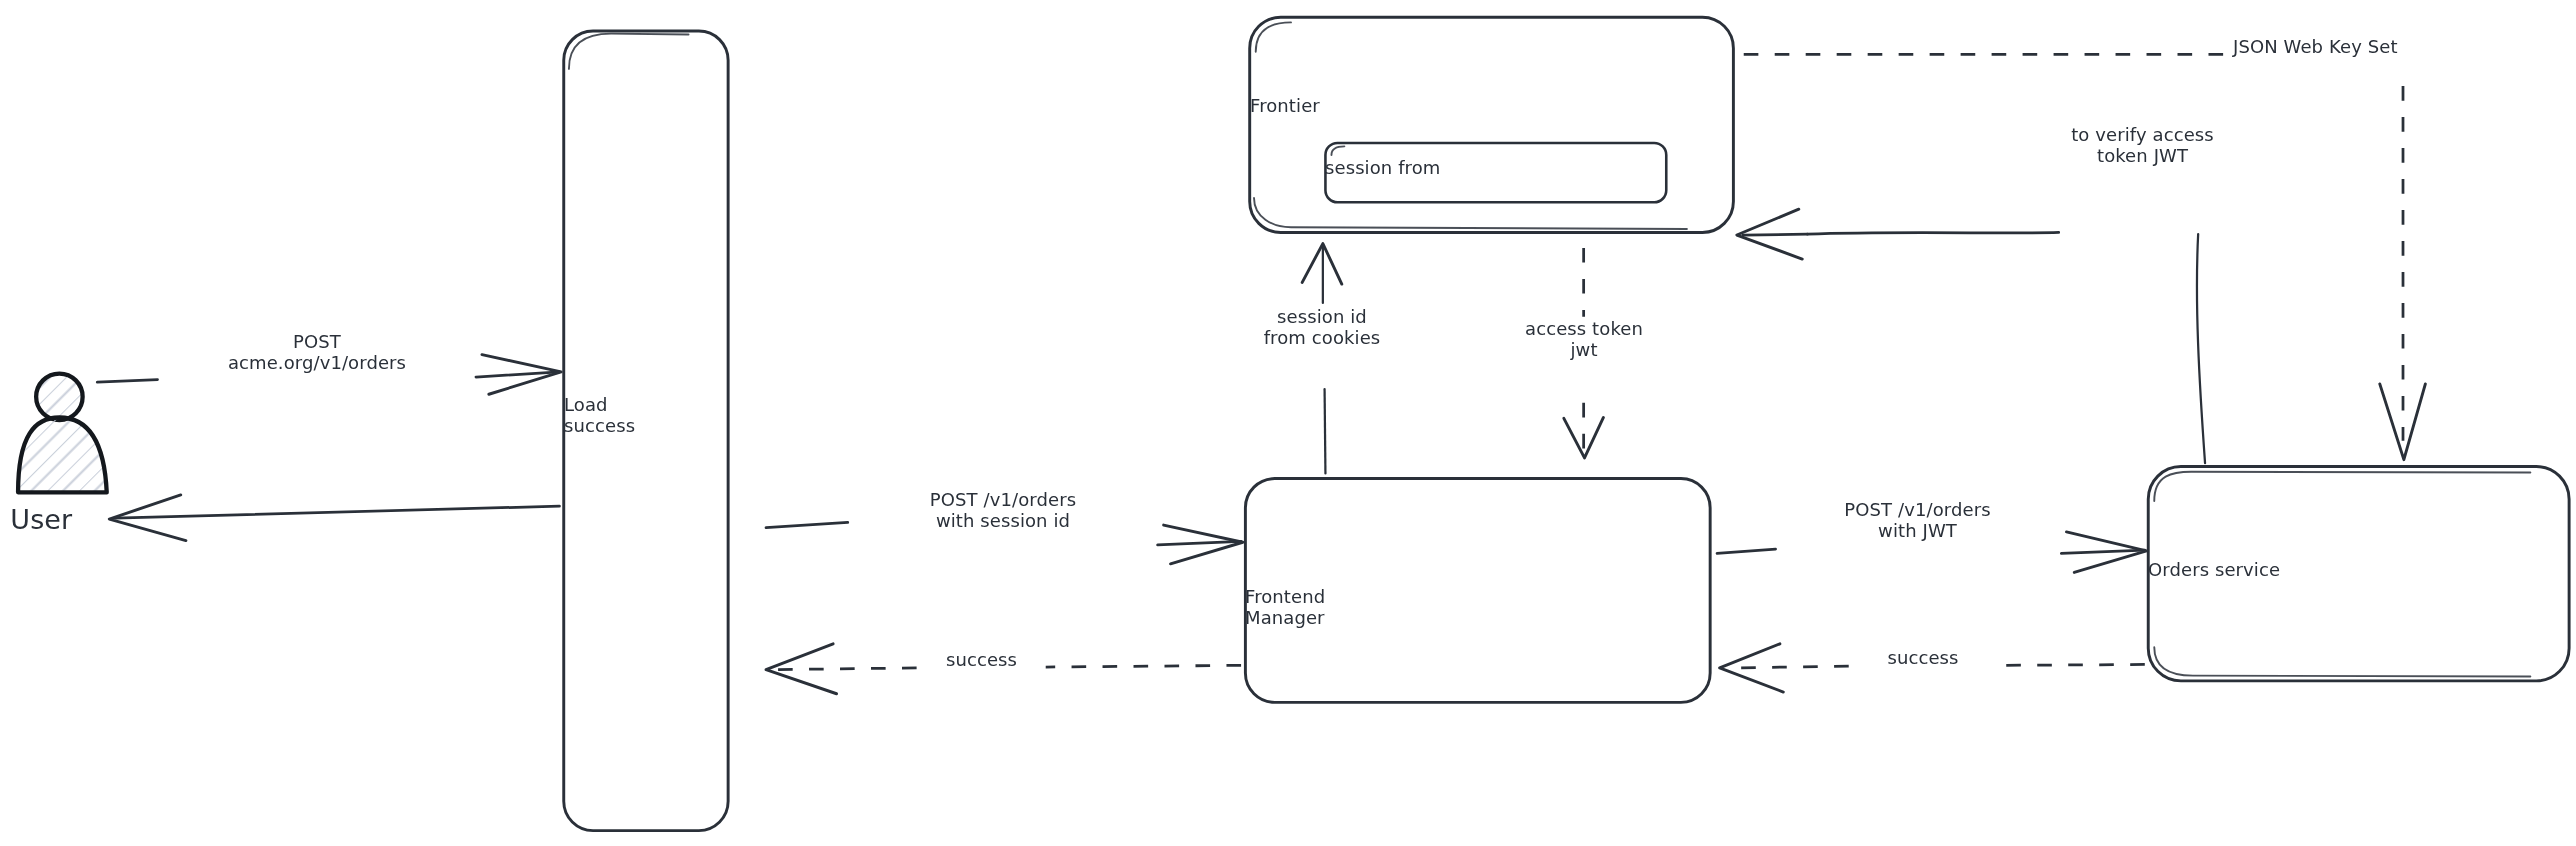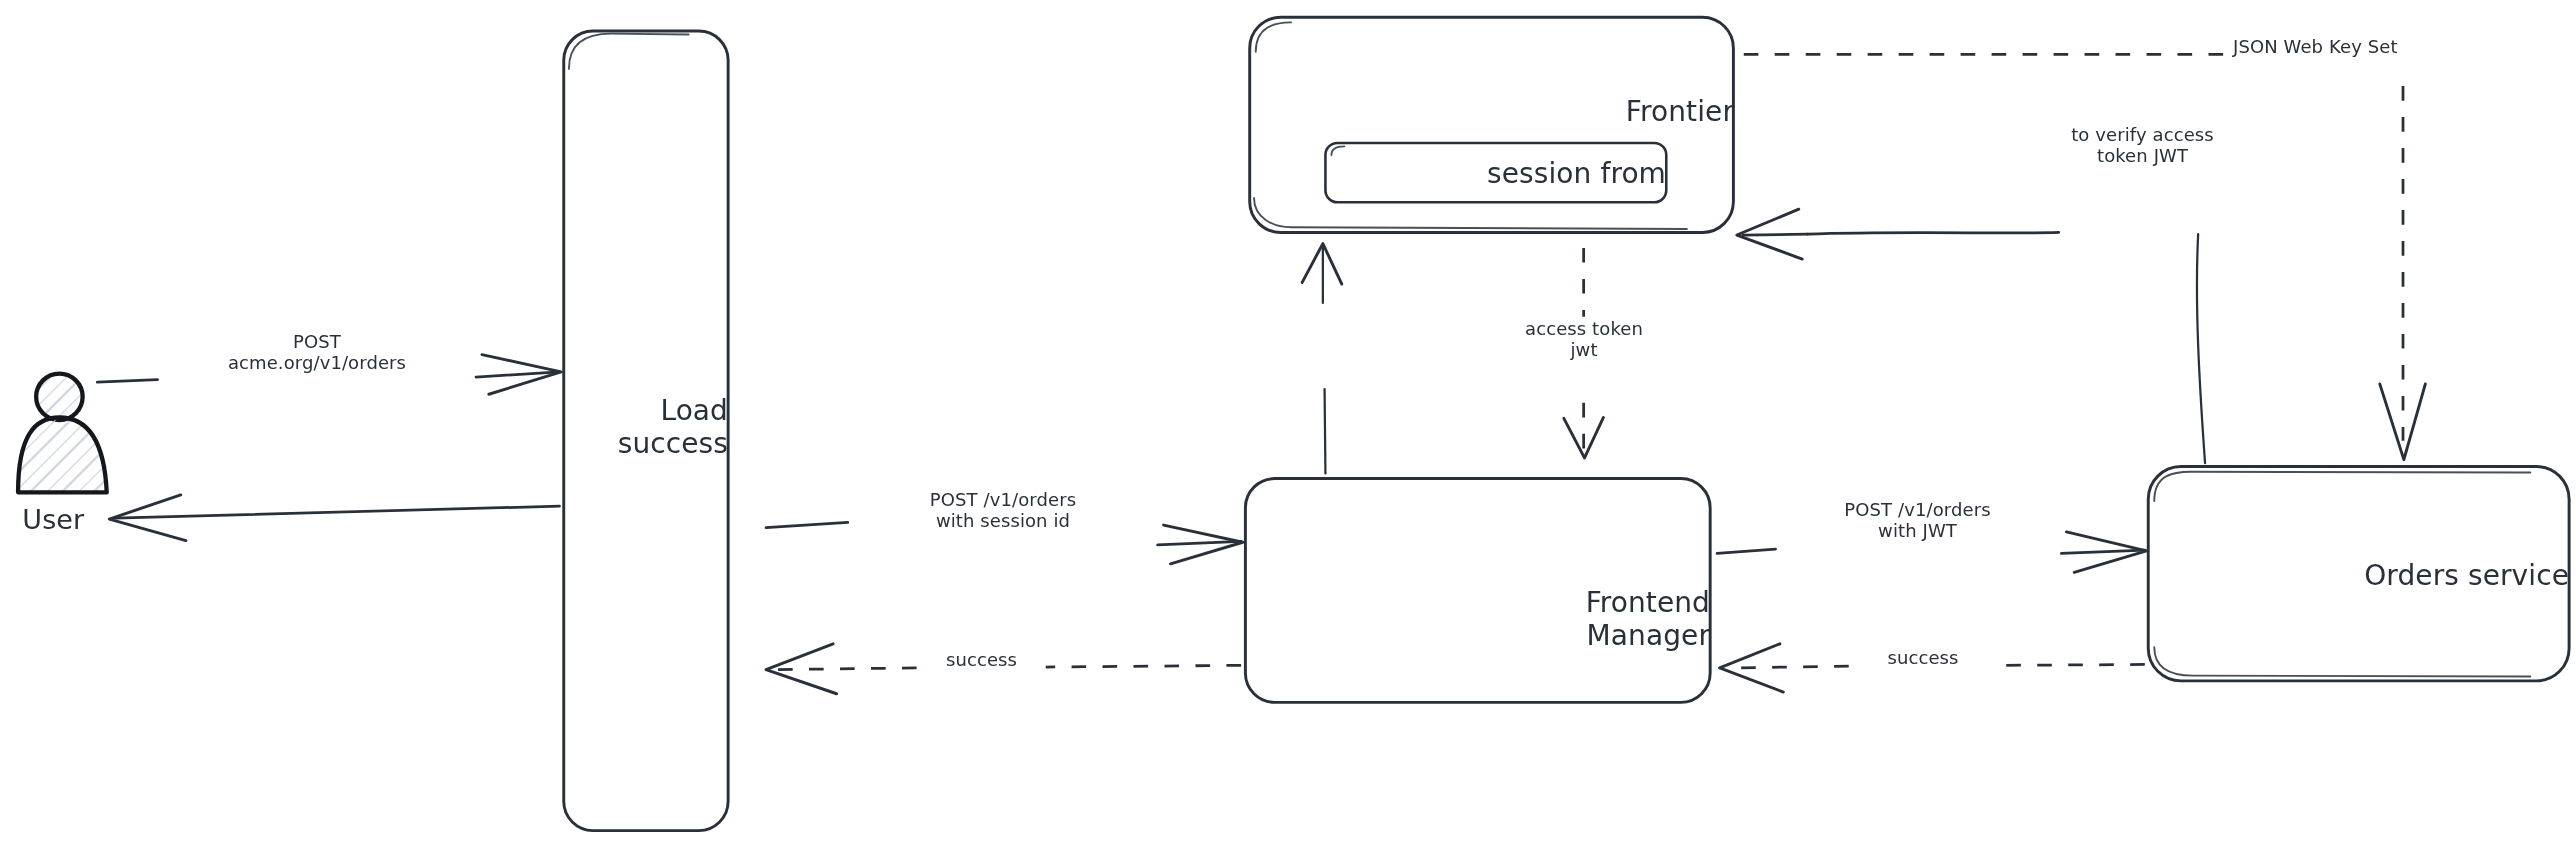--- a/index.html
+++ b/index.html
@@ -90,31 +90,30 @@
     position: absolute;
     color: #2a3039;
     font-family: "DejaVu Sans", sans-serif;
     font-weight: 400;
     white-space: pre;
     line-height: 1.18;
     letter-spacing: 0.1px;
     -webkit-font-smoothing: antialiased;
   }
   .node-label {
-    text-align: right;
-    font-size: 28px;
+    text-align: left;
+    font-size: 18px;
   }
   .edge-label {
     text-align: center;
     font-size: 18px;
   }
   .user-label {
     font-size: 27px;
     text-align: left;
-    margin-left: 12px;
   }
 </style>
 </head>
 <body>
 
 <div id="canvas-root">
 
   <svg id="diagram-svg" viewBox="0 0 2993 984" xmlns="http://www.w3.org/2000/svg">
     <defs>
       <pattern id="hatchPattern" width="26" height="26" patternUnits="userSpaceOnUse" patternTransform="rotate(45)">
@@ -221,20 +220,21 @@
   <div class="dg-text node-label" style="left:1245px; top:542px; width:465px;margin-top:44px;"><span>Frontend</span><br><span>Manager</span></div>
 
   <div class="dg-text node-label" style="left:2148px; top:559px; width:421px;">Orders service</div>
 
   <div class="dg-text edge-label" style="left:151px; top:331px; width:332px;"><span>POST</span><br><span>acme.org/v1/orders</span></div>
 
   <div class="dg-text edge-label" style="left:848px; top:489px; width:310px;"><span>POST /v1/orders</span><br><span>with session id</span></div>
 
   <div class="dg-text edge-label" style="left:917px; top:649px; width:129px;">success</div>
 
+  <div class="dg-text edge-label" style="left:1205px; top:306px; width:234px;"><span>session id</span><br><span>from cookies</span></div>
 
   <div class="dg-text edge-label" style="left:1467px; top:318px; width:234px;"><span>access token</span><br><span>jwt</span></div>
 
   <div class="dg-text edge-label" style="left:1771px; top:499px; width:293px;"><span>POST /v1/orders</span><br><span>with JWT</span></div>
 
   <div class="dg-text edge-label" style="left:1849px; top:647px; width:148px;">success</div>
 
   <div class="dg-text edge-label" style="left:1943px; top:103px; width:399px;"><br><span>to verify access</span><br><span>token JWT</span></div>
 
   <div class="dg-text edge-label" style="left:2233px; top:36px; width:336px; text-align:left;">JSON Web Key Set</div>

